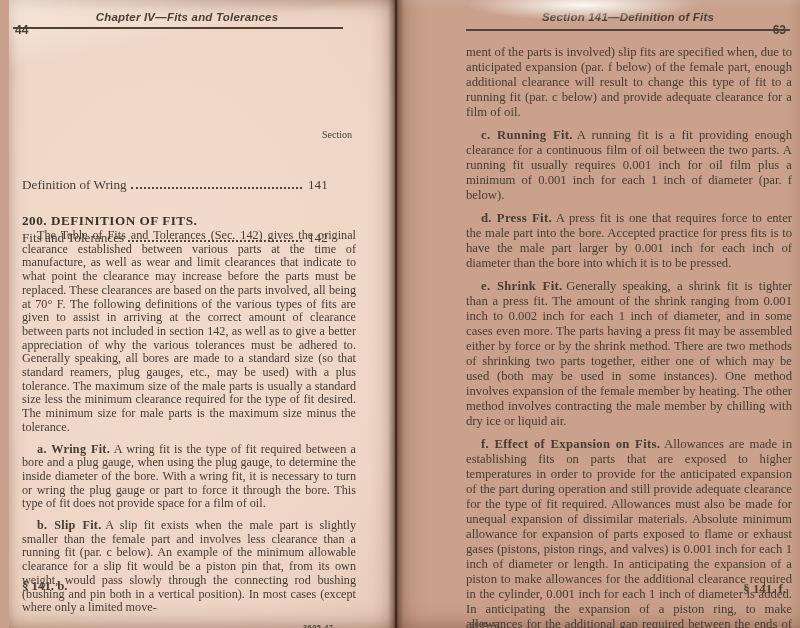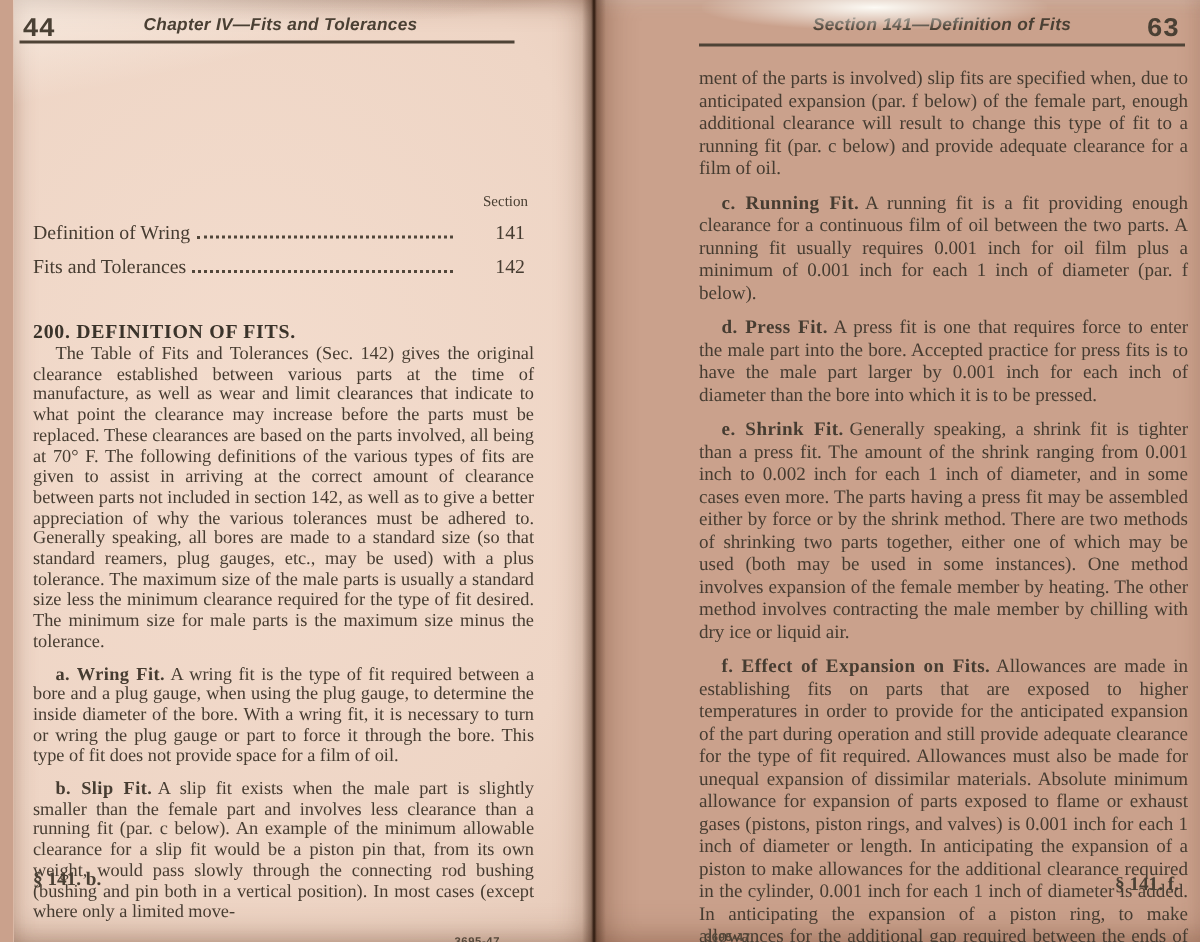--- a/index.html
+++ b/index.html
@@ -65,22 +65,22 @@
   
   .running-head {
     position: absolute; top: 11px; height: 16px;
     font-family: Liberation Sans, sans-serif;
     font-style: italic; font-weight: bold;
     font-size: 11.5px; color: #4a4034;
     text-align: center; letter-spacing: .2px;
   }
   .head-rule { position: absolute; height: 2px; background: #4e4336; }
   .pagenum {
-    position: absolute; font-family: Liberation Mono, monospace;
-    font-weight: bold; font-size: 18px; color: #4a4034;
+    position: absolute; font-family: Liberation Sans, sans-serif;
+    font-weight: bold; font-size: 12px; color: #4a4034; margin-top: 13px;
   }
 
   .chapter-block { position: absolute; top: 44px; left: 13px; width: 330px; text-align: center; }
   .chapter-label {
     font-family: "Liberation Sans", sans-serif; font-weight: bold;
     font-size: 15.5px; letter-spacing: .6px; color: #3f372d;
   }
   .chapter-numeral {
     font-family: "Liberation Sans", sans-serif; font-weight: bold;
     font-size: 17px; margin-top: 6px; letter-spacing: 1px; color: #3f372d;
@@ -88,21 +88,21 @@
   .chapter-title {
     font-family: "Liberation Sans", sans-serif; font-weight: bold; font-style: italic;
     font-size: 21px; margin-top: 9px; letter-spacing: 1.2px; word-spacing: 7px; color: #3a332a;
   }
 
   .toc { position: absolute; top: 129px; left: 13px; width: 336px; }
   .toc-header { text-align: right; font-size: 10px; padding-right: 6px; color: #4a4034; }
   .toc-row { display: flex; align-items: baseline; margin-top: 7px; font-size: 13.2px; }
   .toc-title { white-space: nowrap; }
   .toc-dots { flex: 1; border-bottom: 2px dotted #51463a; margin: 0 6px 3px 4px; }
-  .toc-num { width: 42px; text-align: right; padding-right: 8px; }
+  .toc-num { width: 42px; text-align: left; padding-right: 8px; margin-top: 30px; }
 
   .section-heading {
     position: absolute; top: 213px; left: 13px; width: 334px;
     font-weight: bold; font-size: 13.2px; letter-spacing: .5px; color: #3a332a;
   }
 
   .body-col { position: absolute; text-align: justify; }
   .pl-body { top: 229px; left: 13px; width: 334px; font-size: 12.2px; line-height: 13.7px; }
   .pr-body { top: 45px;  left: 70px; width: 326px; font-size: 12.7px; line-height: 15.0px; }
   .para { text-indent: 15px; }

